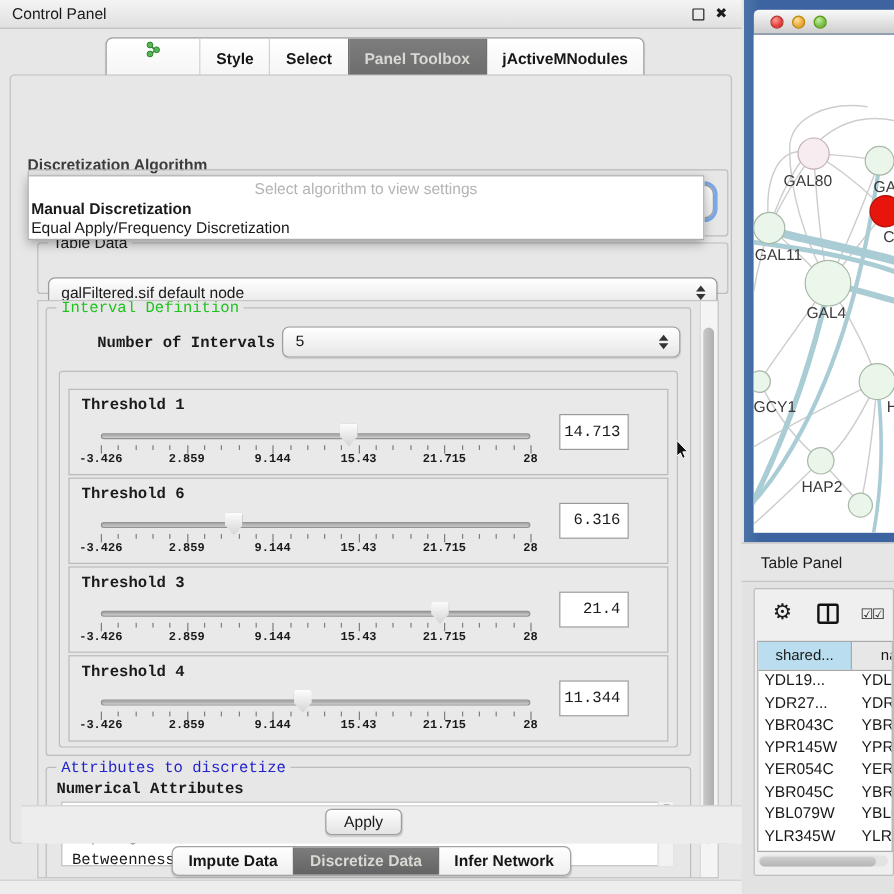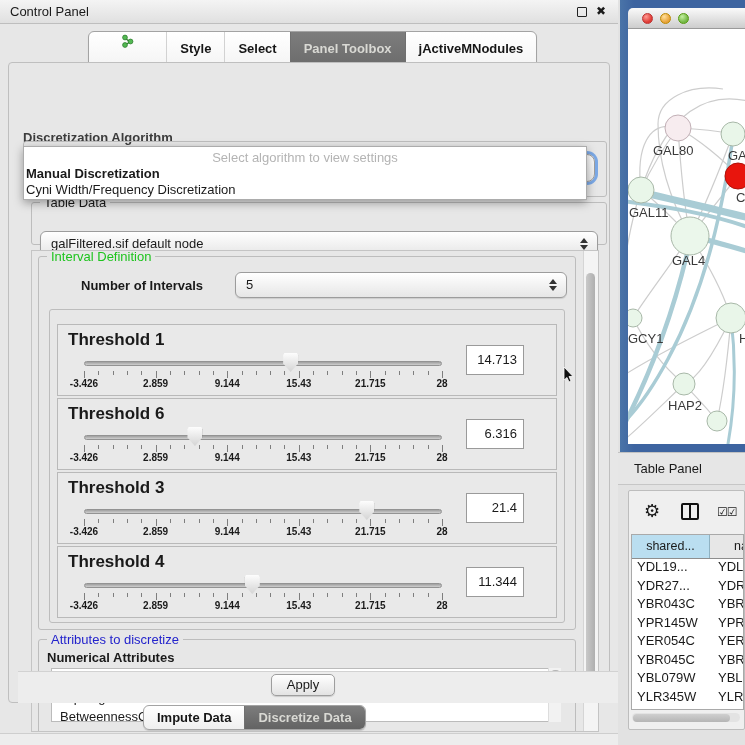--- a/index.html
+++ b/index.html
@@ -41,31 +41,31 @@
 
   #tabledata-group { left:22px; top:139px; width:576px; height:43px; }
   .combo { position:absolute; background:linear-gradient(#FFFFFF,#E6E6E6); border:1px solid #9C9C9C; border-radius:6px; box-shadow:0 1px 1px rgba(0,0,0,.12); }
   .combo .val { position:absolute; left:10px; top:4px; font-size:13px; }
   .spin { position:absolute; right:9px; top:50%; transform:translateY(-50%); width:8px; height:12px; }
   .spin:before, .spin:after { content:""; position:absolute; left:0; border-left:4px solid transparent; border-right:4px solid transparent; }
   .spin:before { top:0; border-bottom:5px solid #333; }
   .spin:after { bottom:0; border-top:5px solid #333; }
   #tabledata-combo { left:8px; top:11px; width:558px; height:25px;margin-top:17px; }
 
-  #scrollpane { left:22px; top:187px; width:568px; height:482px; border:1px solid #C4C4C4; background:#E7E7E7; overflow:hidden; }
+  #scrollpane { left:22px; top:187px; width:568px; height:482px; border:1px solid #C4C4C4; background:#E7E7E7; overflow:hidden;font-family:Liberation Mono, monospace; }
   #vscroll { position:absolute; right:0; top:0; width:15px; height:480px; background:#F4F4F4; border-left:1px solid #D5D5D5; }
   #vscroll .thumb { position:absolute; left:2px; top:22px; width:9px; height:430px; border-radius:5px; background:linear-gradient(90deg,#C9C9C9,#AFAFAF); }
 
   #interval-group { left:6px; top:5px; width:538px; height:374px; }
   #ni-label { position:absolute; left:42px; top:21px; font-weight:700; }
   #ni-combo { left:196px; top:15px; width:332px; height:26px; }
   #thr-group { left:10px; top:52px; width:516px; height:314px; }
 
   .thr-box { position:relative; height:72px; border:1px solid #B9B9B9; background:#E9E9E9; margin-bottom:2px; }
-  .thr-title { position:absolute; left:10px; top:5px; font-weight:700; font-size:17px; }
+  .thr-title { position:absolute; left:10px; top:5px; font-weight:700; font-size:13px; }
   .thr-track { position:absolute; left:26px; top:36px; width:358px; height:5px; border-radius:3px; background:linear-gradient(#9F9F9F,#CFCFCF); border:1px solid #939393; }
   .thr-handle { position:absolute; top:28px; width:15px; height:19px; background:linear-gradient(#FDFDFD,#D4D4D4); clip-path:polygon(8% 0,92% 0,100% 12%,100% 55%,50% 100%,0 55%,0 12%); filter:drop-shadow(0 0 1px #777); }
   .thr-ticks { position:absolute; left:26px; top:46px; width:358px; height:7px; }
   .tick { position:absolute; top:0; width:1px; background:#7E7E7E; }
   .thr-labels { position:absolute; left:26px; top:53px; width:358px; height:13px; }
   .thr-labels span { position:absolute; transform:translateX(-50%); font-size:10px; font-weight:700; color:#1A1A1A; }
   .thr-value { position:absolute; left:408px; top:20px; width:58px; height:30px; background:#FFFFFF; border:1px solid #9A9A9A; text-align:right; line-height:28px; padding-right:6px; font-size:13px; }
 
   #attr-group { left:6px; top:388px; width:538px; height:96px; }
   #attr-header { position:absolute; left:8px; top:10px; font-weight:700; }
@@ -161,21 +161,21 @@
 
   <div id="outer-panel" class="abs">
 
     <span id="algo-label" class="abs">Discretization Algorithm</span>
     <div id="algo-group" class="abs group"></div>
     <div id="algo-combo-ring" class="abs"></div>
 
     <div id="algo-popup" class="abs">
       <div class="hint">Select algorithm to view settings</div>
       <div class="opt0">Manual Discretization</div>
-      <div class="opt1">Cyni Width/Frequency Discretization</div>
+      <div class="opt1">Equal Apply/Frequency Discretization</div>
     </div>
 
     <div id="tabledata-group" class="abs group">
       <span class="legend">Table Data</span>
       <div id="tabledata-combo" class="combo">
         <span class="val">galFiltered.sif default node</span>
         <span class="spin"></span>
       </div>
     </div>
 
@@ -396,20 +396,23 @@
   <div id="bottom-tabs" class="abs segctl">
 
       <div class="seg">
         <span>Impute Data</span>
       </div>
 
       <div class="seg sel">
         <span>Discretize Data</span>
       </div>
 
+      <div class="seg">
+        <span>Infer Network</span>
+      </div>
     </div>
 
   <div id="below-strip" class="abs"></div>
 </div>
 
 <div id="net-frame" class="abs">
   <div id="net-titlebar">
     <span class="light" id="light-red"></span>
     <span class="light" id="light-yellow"></span>
     <span class="light" id="light-green"></span>

